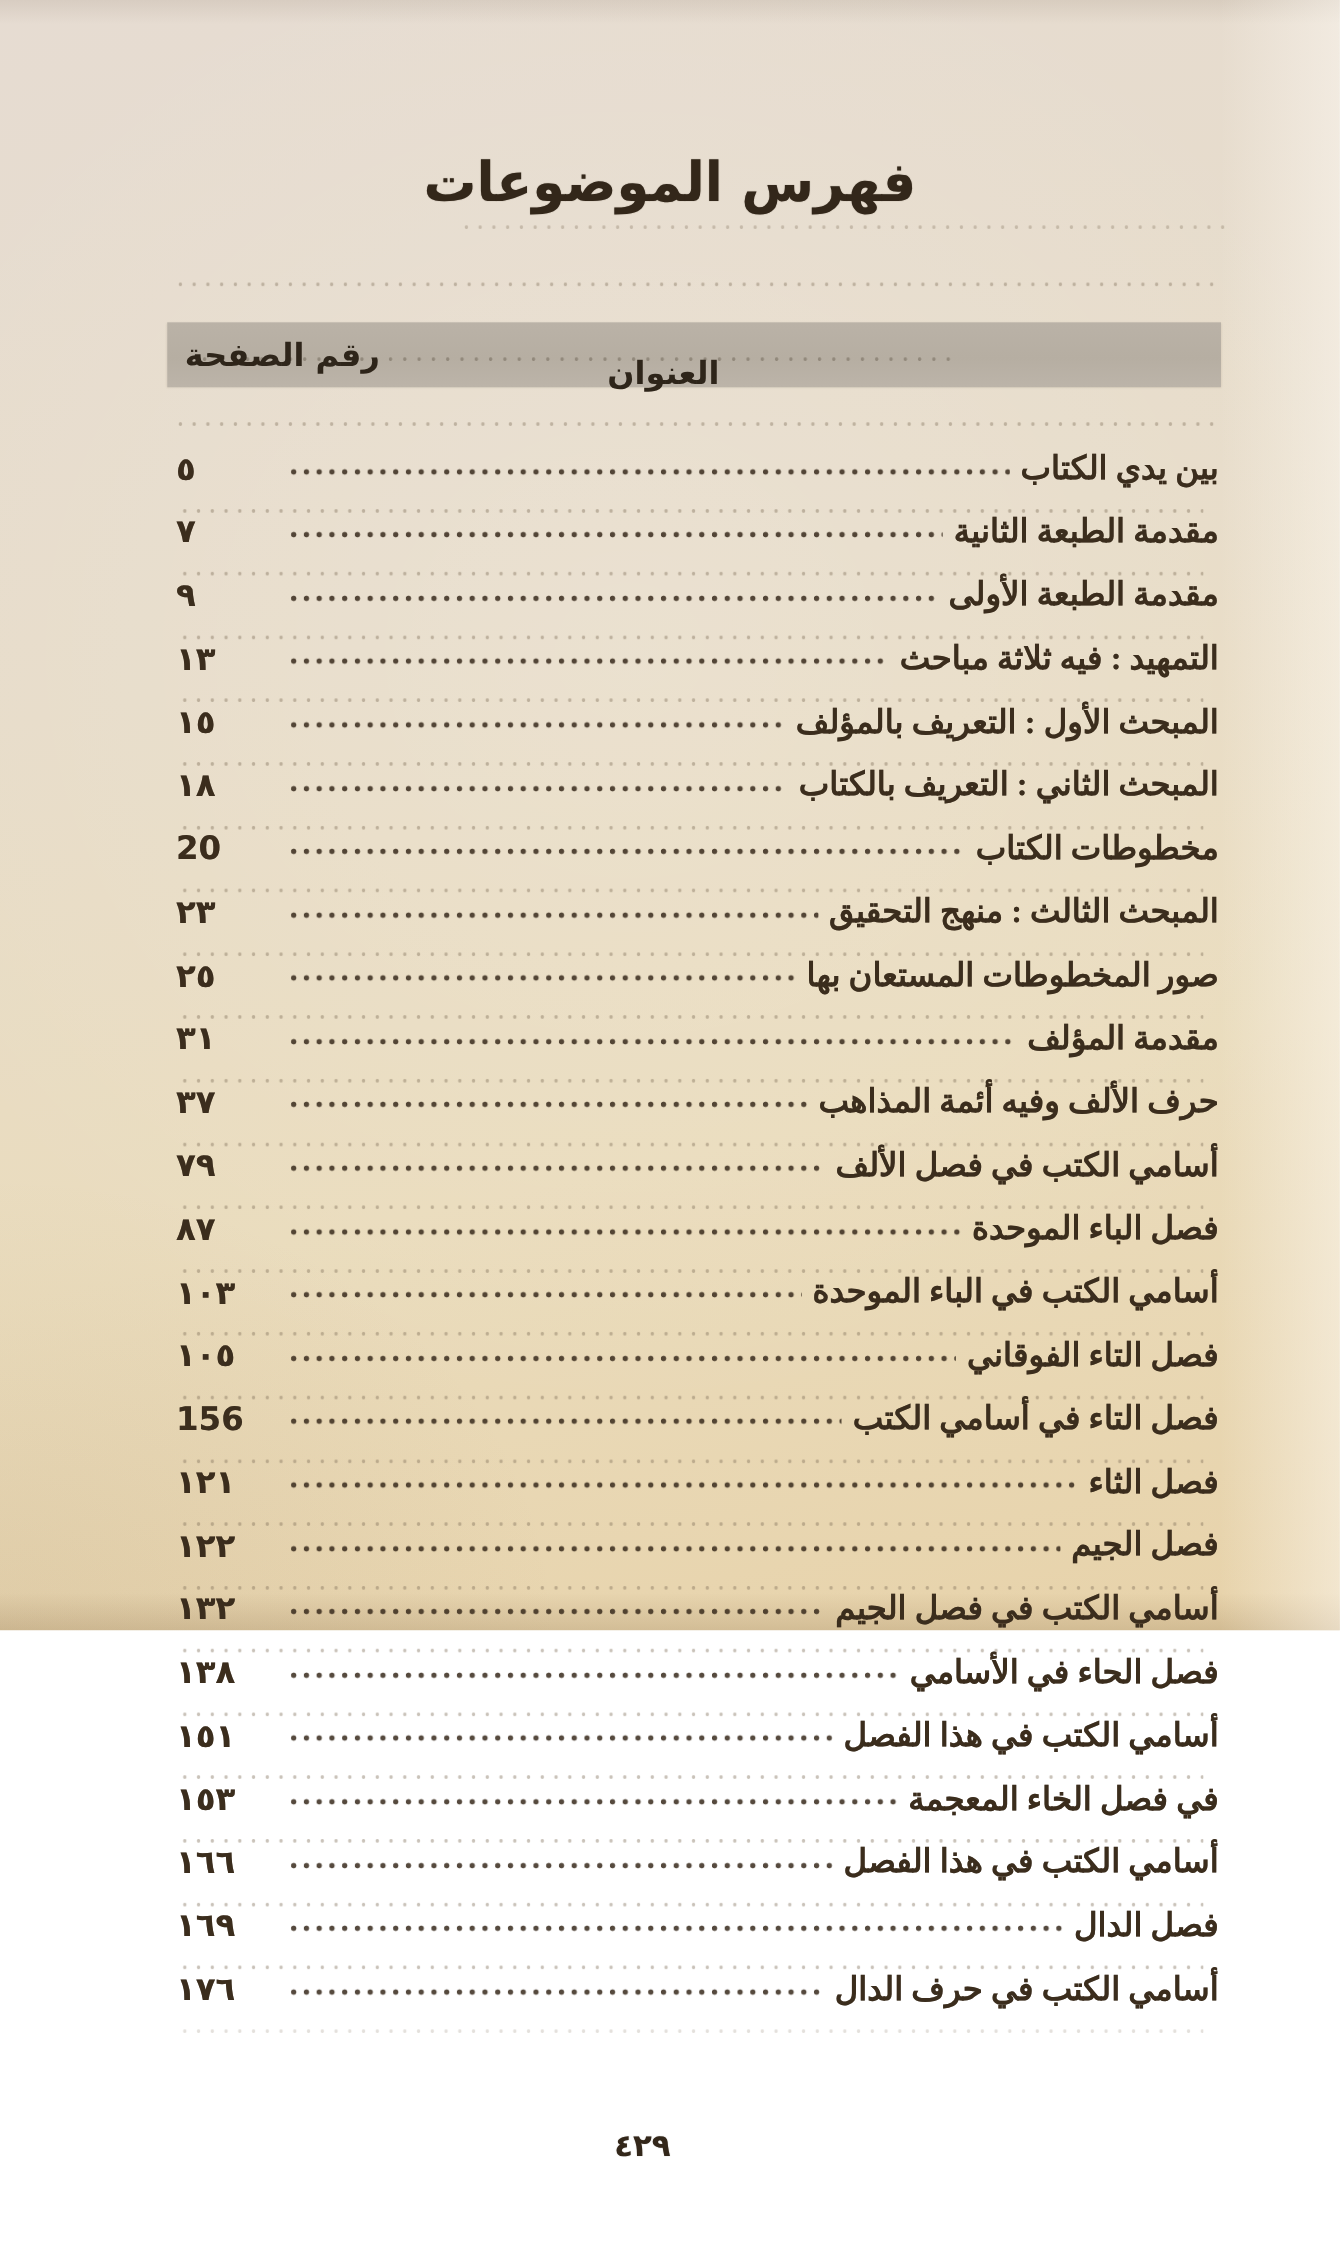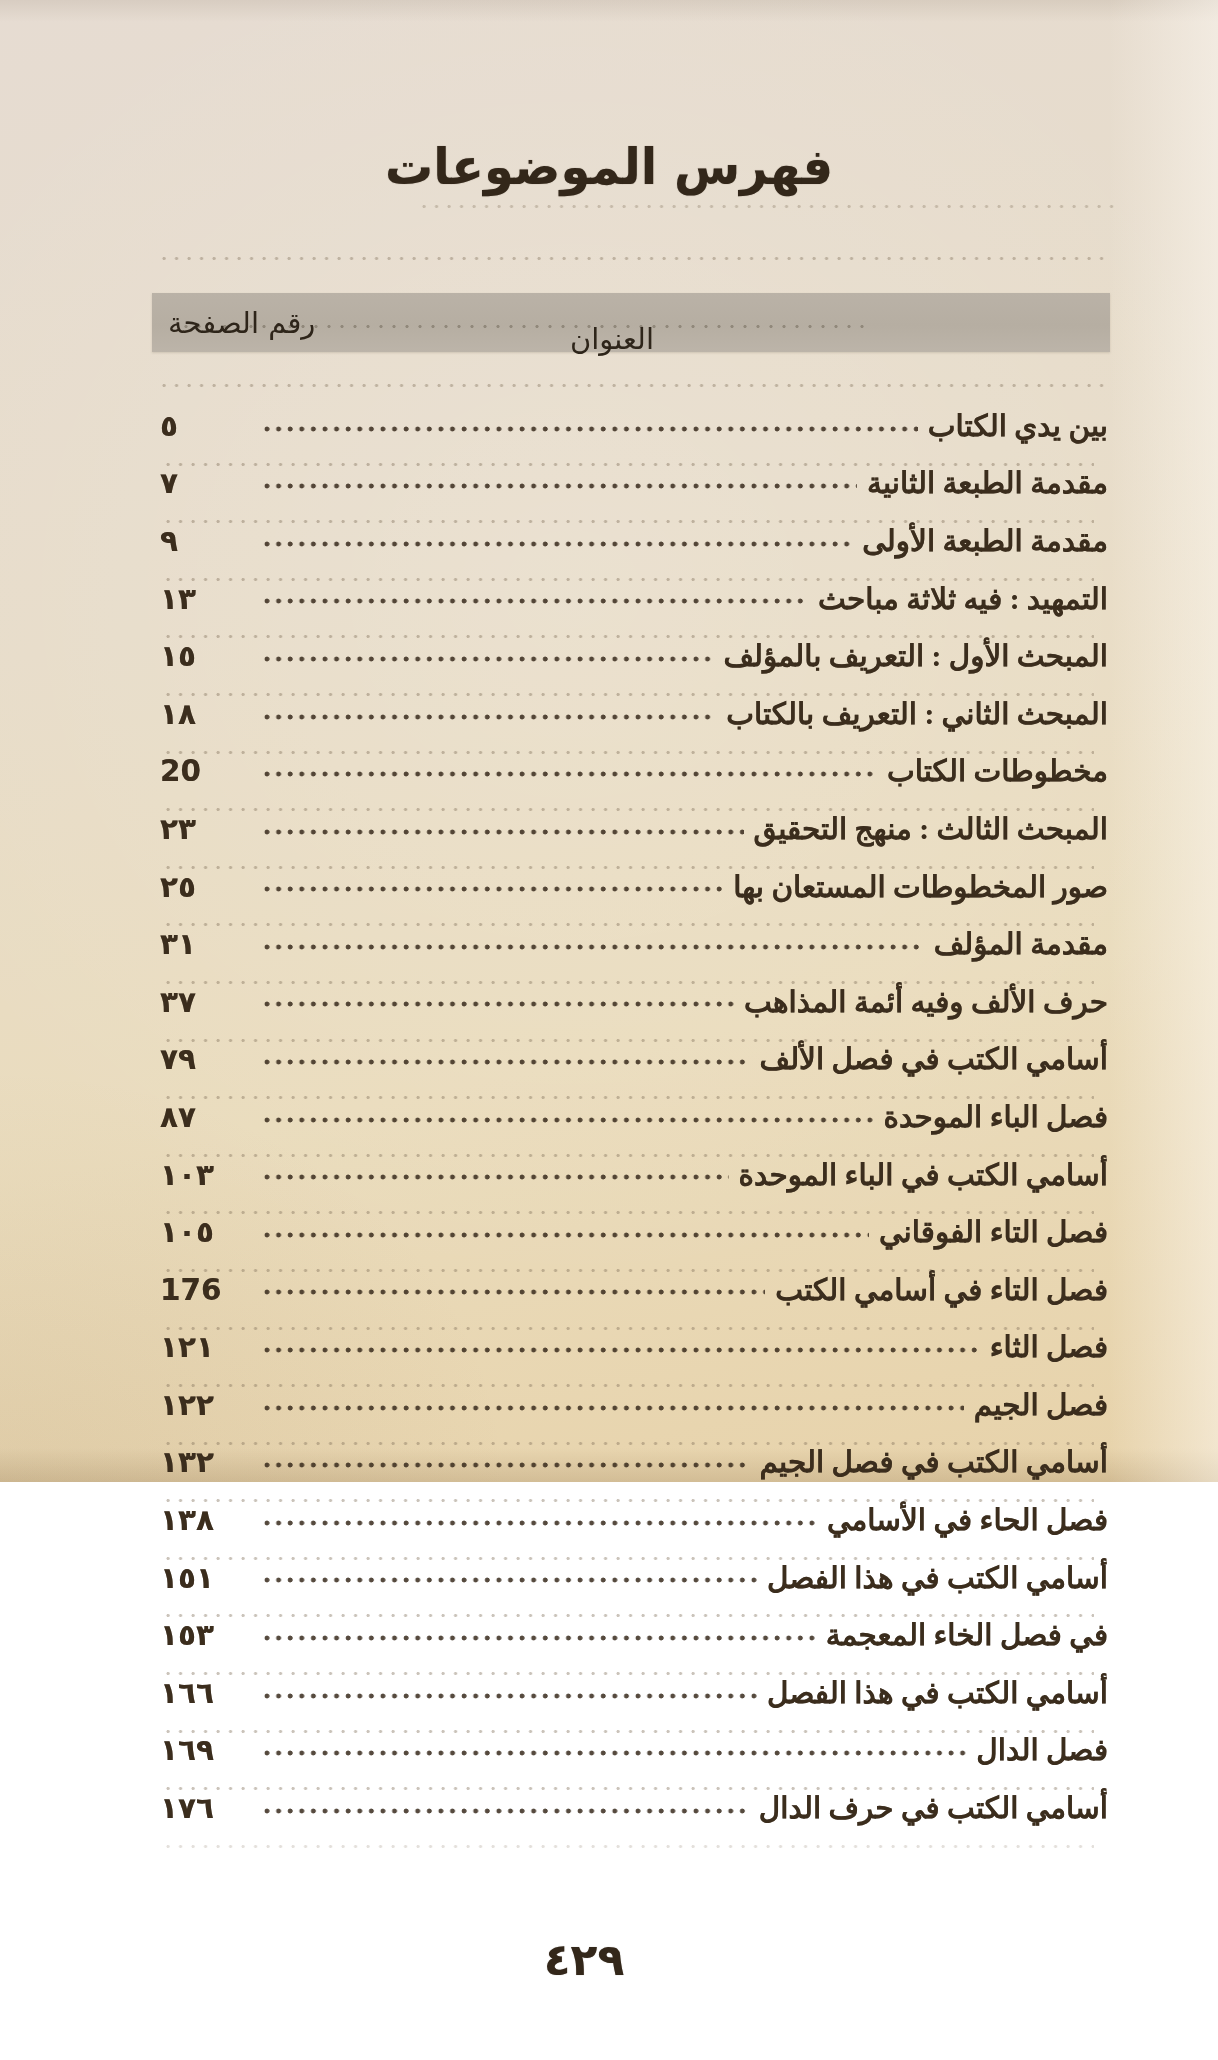--- a/index.html
+++ b/index.html
@@ -40,21 +40,21 @@
     width: 958px; height: 59px;
     background: linear-gradient(to bottom, #bab2a7, #b6aea2 55%, #bcb4a9);
     box-shadow: 0 1px 2px rgba(90,75,55,0.18);
   }
   .toc-header::after { 
     content: ""; position: absolute; left: 30px; right: 240px; top: 31px; height: 5px;
     background-image: radial-gradient(circle at 4px 50%, rgba(100,90,75,0.45) 1.3px, transparent 1.9px);
     background-size: 13px 5px; background-repeat: repeat-x;
   }
   .col-heading { position: absolute; top: 50%; transform: translateY(-50%);
-    font-size: 29px; font-weight: normal; color: #2e251a; white-space: nowrap; z-index: 2; }
+    font-size: 29px; font-weight: bold; color: #2e251a; white-space: nowrap; z-index: 2; }
   .col-heading.title-col { right: 456px; margin-top: 16px; }
   .col-heading.page-col  { left: 16px; }
 
   
   .toc-list {
     position: absolute; top: 397px; right: 110px; left: 160px;
     margin: 0; padding: 0; list-style: none;
   }
   .toc-entry {
     position: relative;
@@ -89,21 +89,21 @@
     background-image: radial-gradient(circle at 4px 50%, rgba(128,112,90,0.40) 1.3px, transparent 1.9px);
     background-size: 12.5px 5px; background-repeat: repeat-x; filter: blur(0.4px); }
   .ghost-line.g1 { top: 204px; left: 420px; width: 700px; opacity: 0.8; }
   .ghost-line.g2 { top: 256px; left: 160px; width: 950px; }
   .ghost-line.g3 { top: 383px; left: 160px; width: 950px; }
 
   
   .folio {
     position: absolute; top: 1934px; left: 0; width: 1168px;
     text-align: center;
-    font-size: 44px; font-weight: bold; color: #33271a;
+    font-size: 28px; font-weight: bold; color: #33271a;
     text-shadow: 0 0 0.8px rgba(51,39,26,0.5);
   }
 </style>
 </head>
 <body>
 
 <div class="page" dir="rtl">
 
   <div class="book-title">فهرس الموضوعات</div>
 
@@ -204,21 +204,21 @@
 
     <li class="toc-entry">
       <span class="entry-title">فصل التاء الفوقاني</span>
       <span class="dot-leader"></span>
       <span class="entry-page">١٠٥</span>
     </li>
 
     <li class="toc-entry">
       <span class="entry-title">فصل التاء في أسامي الكتب</span>
       <span class="dot-leader"></span>
-      <span class="entry-page">176</span>
+      <span class="entry-page">156</span>
     </li>
 
     <li class="toc-entry">
       <span class="entry-title">فصل الثاء</span>
       <span class="dot-leader"></span>
       <span class="entry-page">١٢١</span>
     </li>
 
     <li class="toc-entry">
       <span class="entry-title">فصل الجيم</span>

